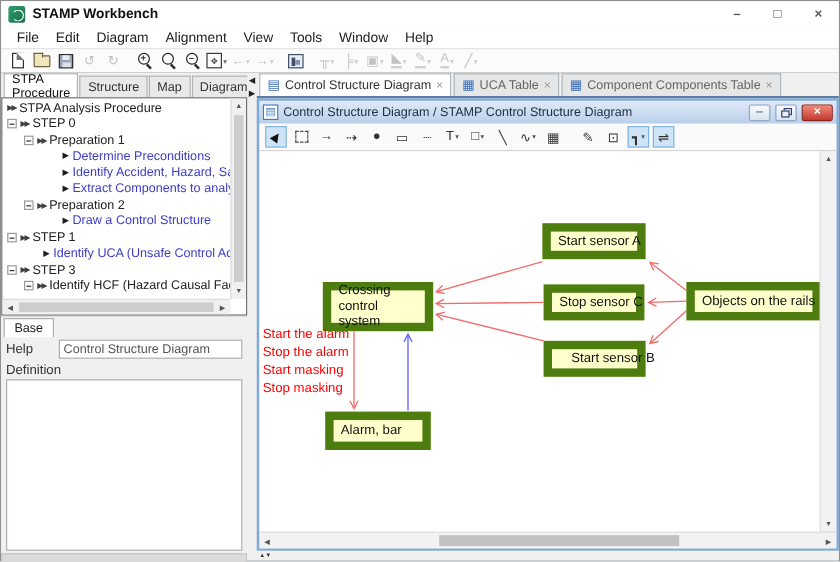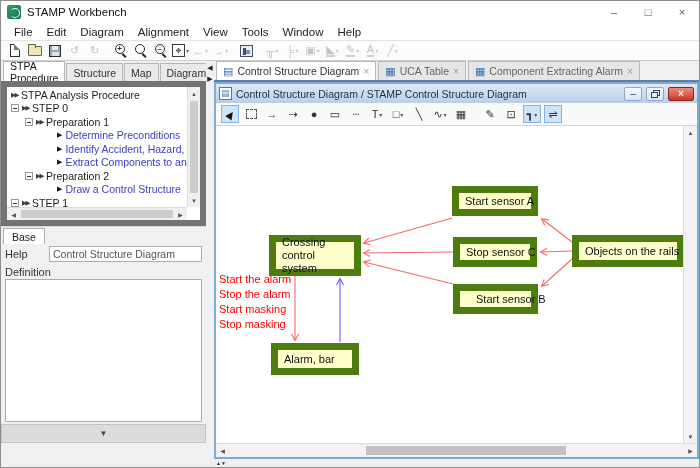--- a/index.html
+++ b/index.html
@@ -1,21 +1,21 @@
 <!DOCTYPE html>
 <html><head>
 <meta charset="utf-8">
 <style>
   * { margin:0; padding:0; box-sizing:border-box; }
   html,body { width:700px; height:468px; overflow:hidden;
     font-family:"Liberation Sans", sans-serif; font-size:11px; color:#222; background:#fff; }
   .app { width:700px; height:468px; border:1px solid #8f8f8f; display:flex; flex-direction:column; background:#f0f0f0; }
 
   
-  .titlebar { height:22px; background:#fff; display:flex; align-items:center; padding-left:6px; flex:0 0 auto; }
+  .titlebar { height:22px; background:#fff; display:flex; align-items:center; padding-left:6px; flex:0 0 auto;font-weight:bold; }
   .applogo { width:14px; height:14px; background:linear-gradient(135deg,#2f9e6e,#1c6e4a); border-radius:2px; margin-right:6px; position:relative; }
   .applogo::after { content:""; position:absolute; left:3px; top:3px; width:8px; height:8px; border-radius:50%; border:1.5px solid #eafff2; border-left-color:transparent; }
   .titlebar .ttl { font-size:11.5px; color:#111; flex:1; }
   .winbtns { display:flex; height:22px; }
   .winbtn { width:34px; height:22px; display:flex; align-items:center; justify-content:center; color:#555; font-size:11px; }
 
   
   .menubar { height:17px; background:#fff; display:flex; align-items:center; padding-left:6px; gap:0; flex:0 0 auto; }
   .menuitem { padding:0 7px; font-size:11.5px; color:#222; }
 
@@ -44,21 +44,21 @@
   .uline { border-bottom:2px solid #cfcfcf; line-height:11px; }
 
   
   .mainrow { flex:1; display:flex; min-height:0; }
 
   
   .leftpanel { width:205px; display:flex; flex-direction:column; background:#f0f0f0; min-height:0; }
   .ptabs { height:20px; display:flex; align-items:flex-end; padding-left:2px; gap:1px; flex:0 0 auto; }
   .ptab { height:18px; display:flex; align-items:center; padding:0 6px; font-size:10.5px; background:#e9e9e9; border:1px solid #b5b5b5; border-bottom:none; color:#333; }
   .ptab.active { background:#fff; height:20px; color:#111; }
-  .tree { height:145px; background:#fff; border:6px solid #737373; position:relative; overflow:hidden; flex:0 0 auto; }
+  .tree { height:182px; background:#fff; border:1px solid #737373; position:relative; overflow:hidden; flex:0 0 auto; }
   .treerows { position:absolute; left:0; top:1px; right:13px; bottom:13px; overflow:hidden; }
   .trow { height:13.5px; display:flex; align-items:center; font-size:10.5px; white-space:nowrap; }
   .trow .lbl { margin-left:3px; }
   .trow .blue { color:#3d3dc8; }
   .exp { width:8px; height:8px; border:1px solid #9a9a9a; background:#fff; position:relative; margin-right:3px; flex:0 0 auto; }
   .exp::after { content:""; position:absolute; left:1px; top:3px; width:4px; border-top:1px solid #333; }
   .chev { font-size:6.5px; color:#3f3f3f; letter-spacing:-1.5px; flex:0 0 auto; }
   .leafic { font-size:7px; color:#1a1a1a; flex:0 0 auto; }
   .d0{padding-left:4px} .d1{padding-left:4px} .d2{padding-left:18px} .d2l{padding-left:34px} .d3{padding-left:50px}
   .vscr { position:absolute; right:0; top:0; bottom:13px; width:13px; background:#f0f0f0; border-left:1px solid #dcdcdc; display:flex; flex-direction:column; }
@@ -309,21 +309,21 @@
           <span>Control Structure Diagram</span>
           <span class="closex">×</span>
         </span>
         <span class="etab">
           <span class="eticon">▦</span>
           <span>UCA Table</span>
           <span class="closex">×</span>
         </span>
         <span class="etab">
           <span class="eticon">▦</span>
-          <span>Component Extracting Alarm</span>
+          <span>Component Components Table</span>
           <span class="closex">×</span>
         </span>
       </div>
 
       <div class="innerwin">
         <div class="ititle">
           <span class="iticon">▤</span>
           <span class="ittl">Control Structure Diagram / STAMP Control Structure Diagram</span>
           <span class="ibtn">–</span>
           <span class="ibtn">

